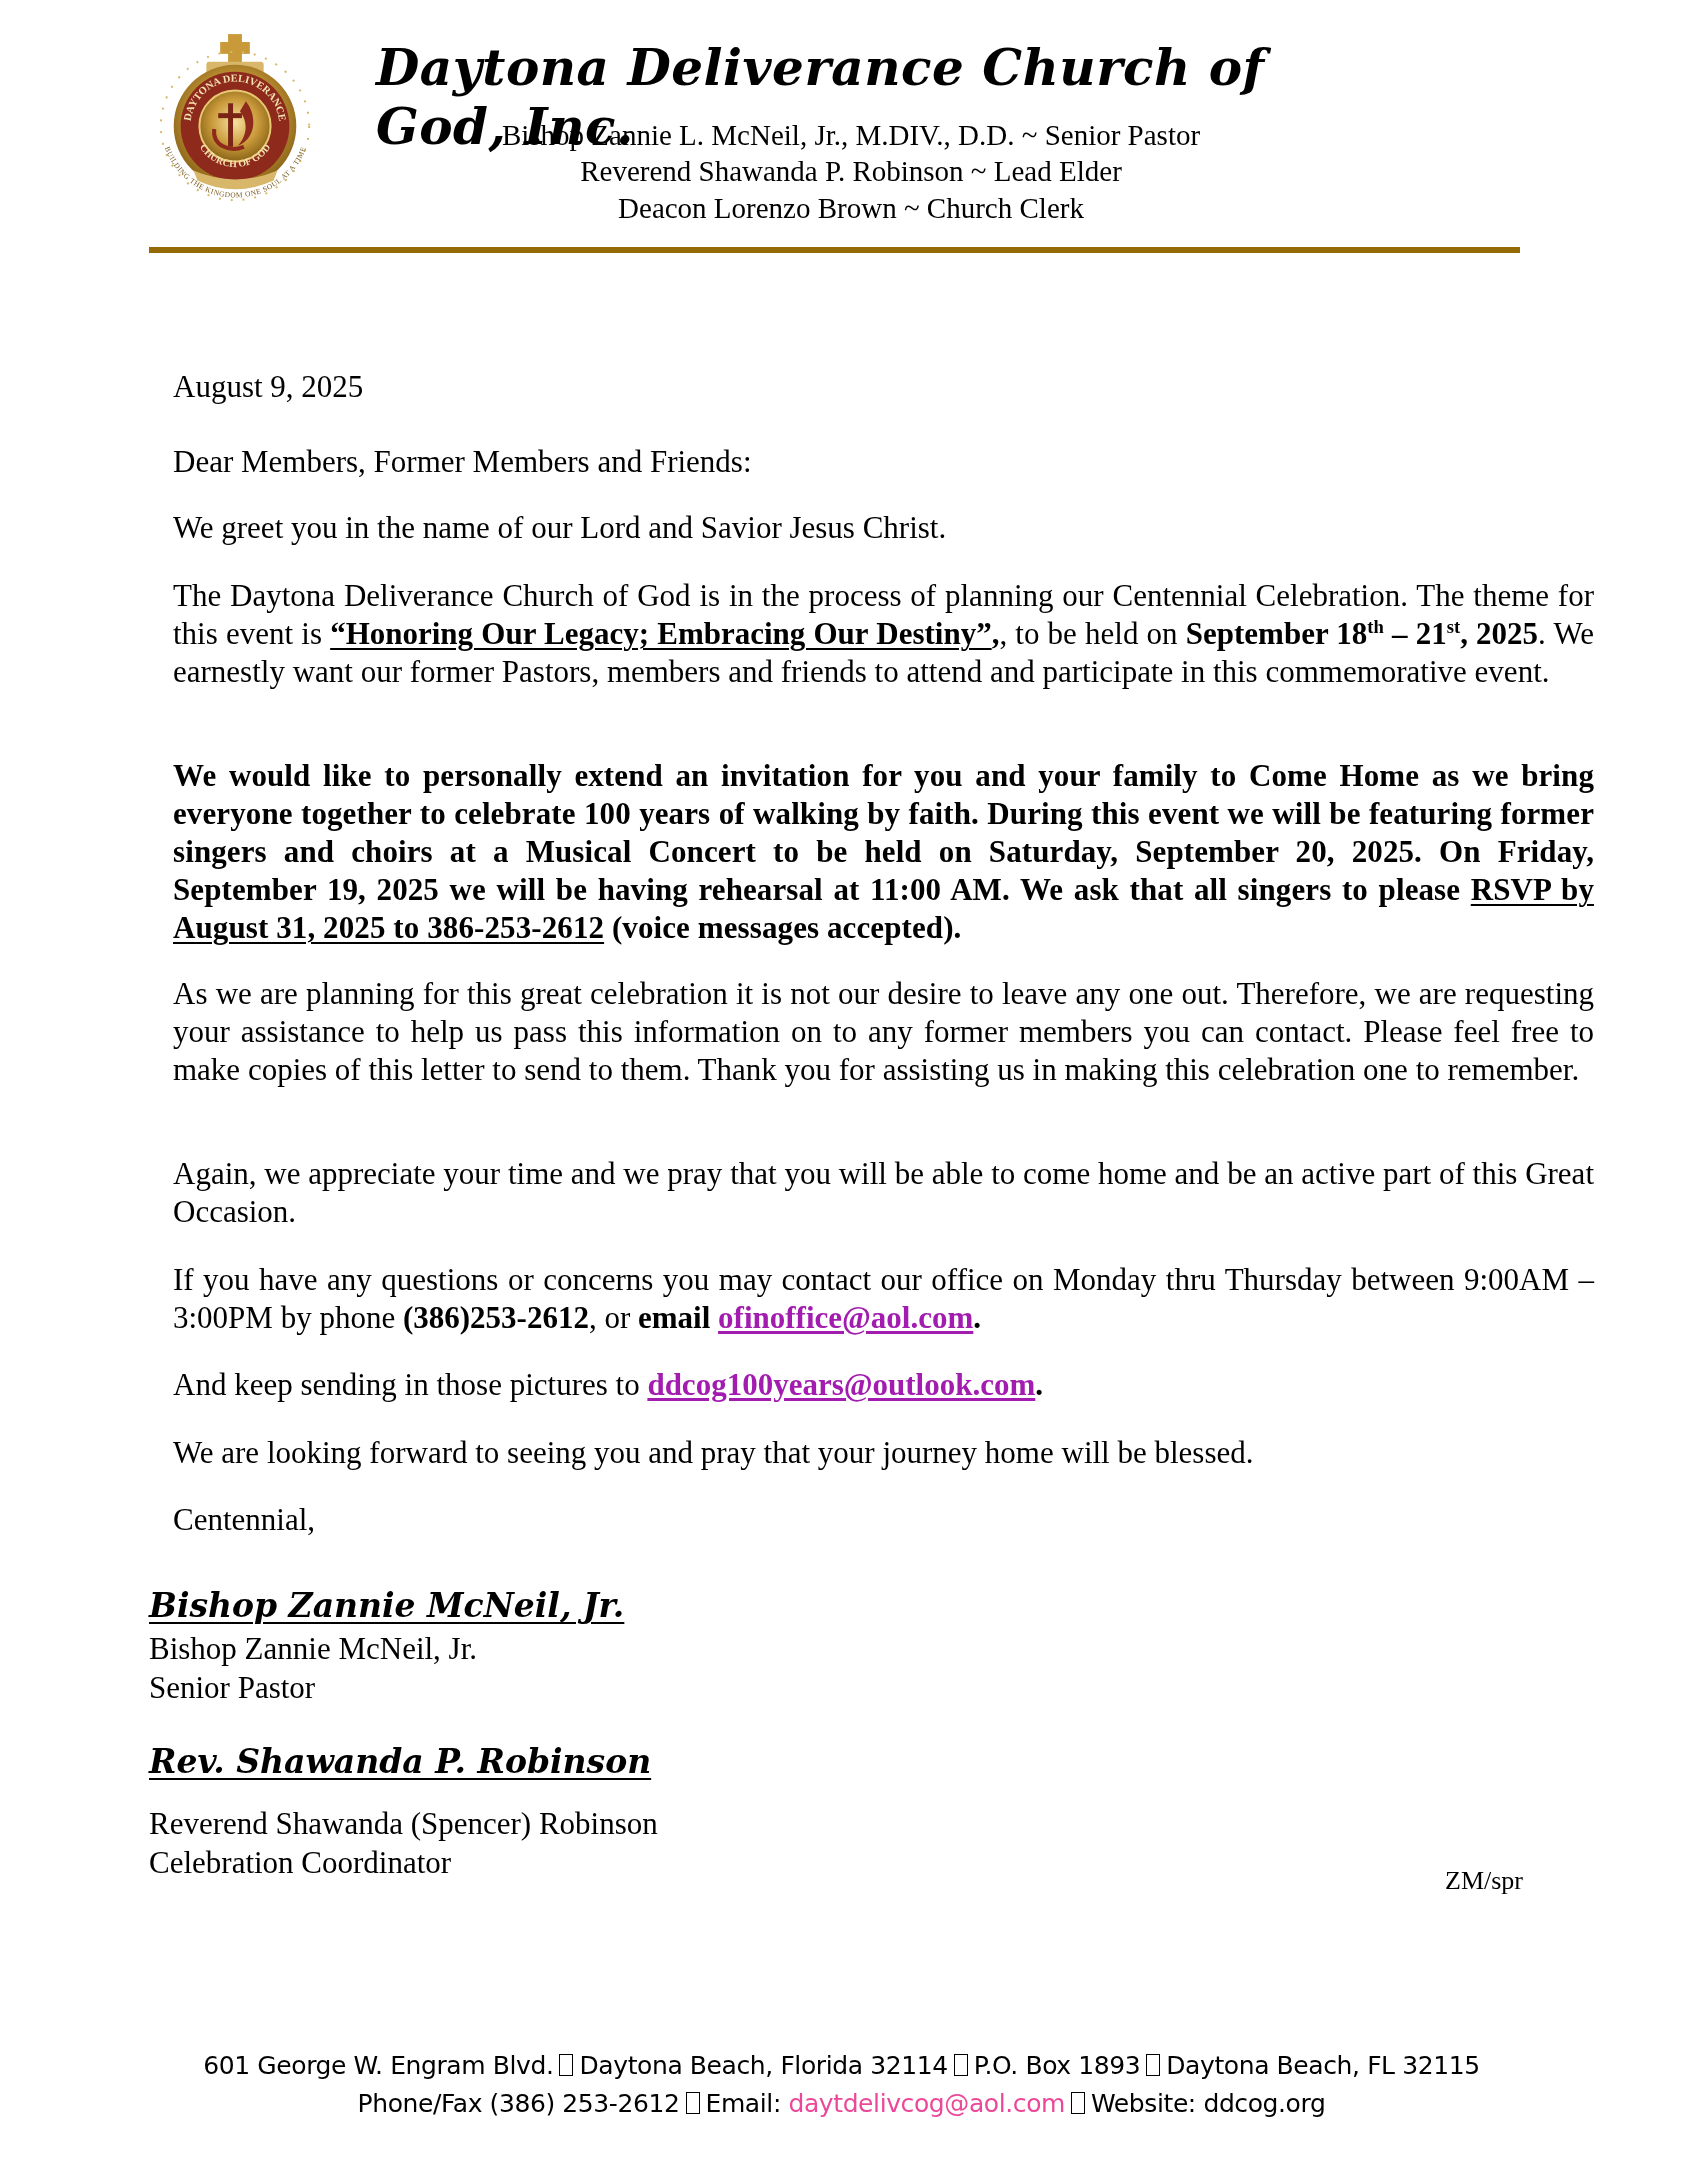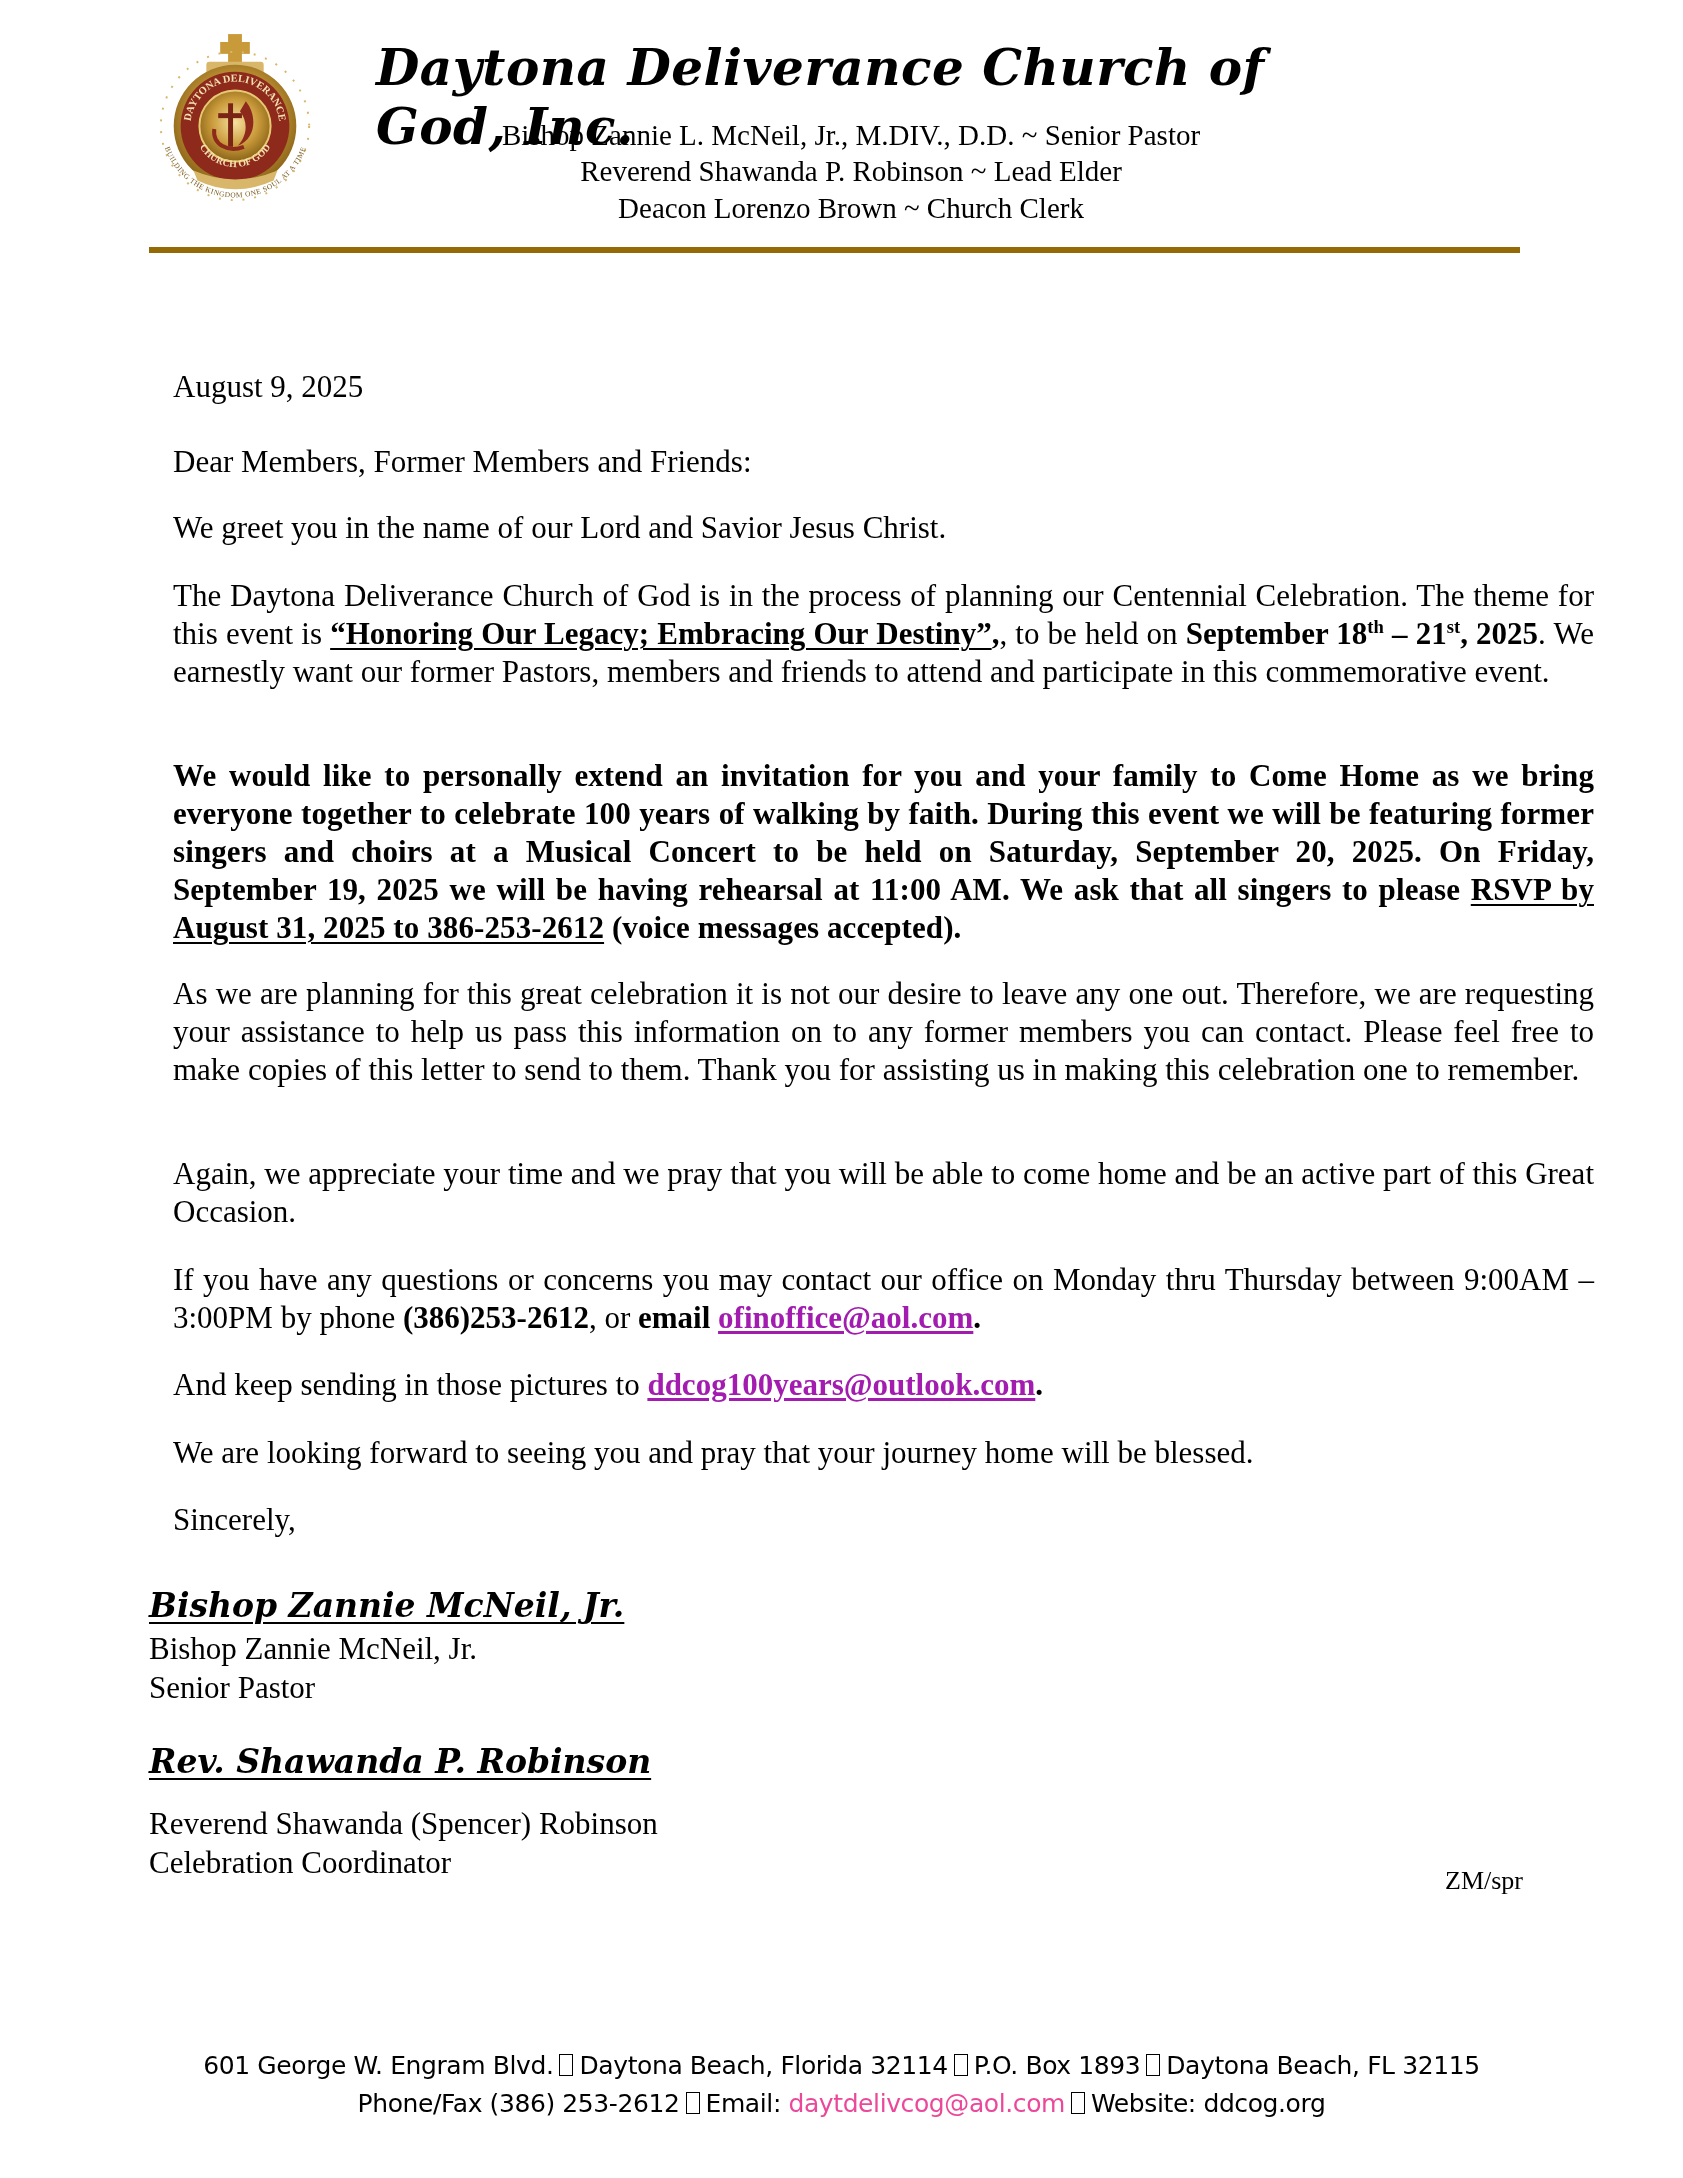--- a/index.html
+++ b/index.html
@@ -124,21 +124,21 @@
 
 <div id="para5" class="p serif just">
   <span>If you have any questions or concerns you may contact our office on Monday thru Thursday between 9:00AM – 3:00PM by phone </span><span class="b">(386)253-2612</span><span>, or </span><span class="b">email</span> <a class="link">ofinoffice@aol.com</a><span class="b">.</span>
 </div>
 
 <div id="para6" class="p serif">
   <span>And keep sending in those pictures to </span><a class="link">ddcog100years@outlook.com</a><span class="b">.</span>
 </div>
 
 <div id="para7" class="p serif">We are looking forward to seeing you and pray that your journey home will be blessed.</div>
-<div id="closing" class="p serif">Sincerely,</div>
+<div id="closing" class="p serif">Centennial,</div>
 
 <div id="sig1" class="sig script">Bishop Zannie McNeil, Jr.</div>
 <div id="name1" class="signame serif">
   <div>Bishop Zannie McNeil, Jr.</div>
   <div>Senior Pastor</div>
 </div>
 
 <div id="sig2" class="sig script">Rev. Shawanda P. Robinson</div>
 <div id="name2" class="signame serif">
   <div>Reverend Shawanda (Spencer) Robinson</div>

